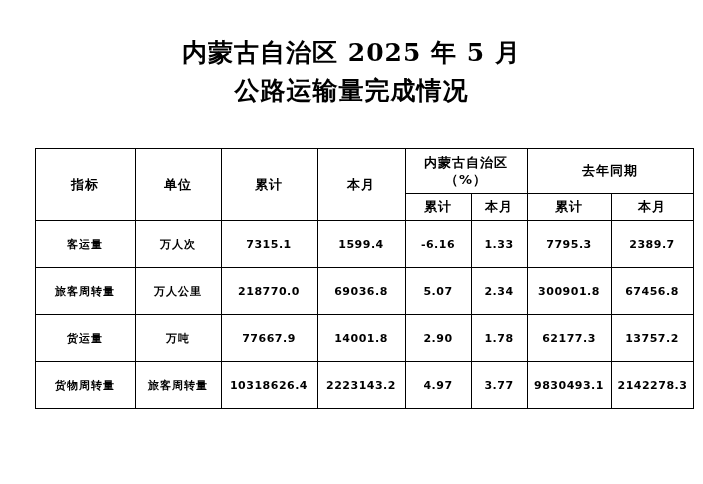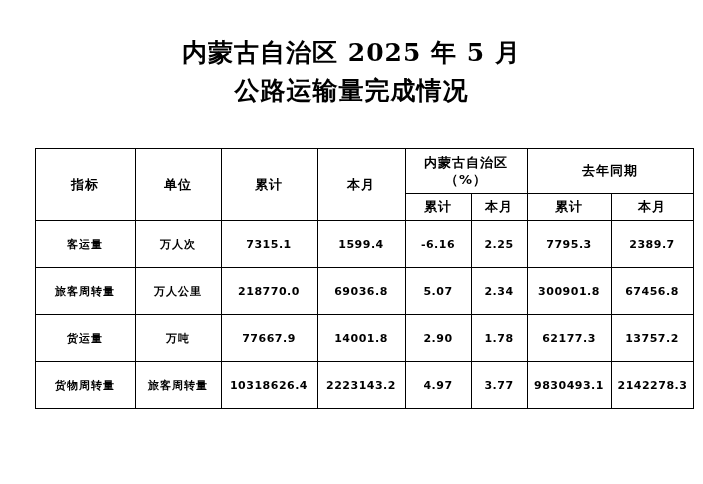--- a/index.html
+++ b/index.html
@@ -119,21 +119,21 @@
           <td class="lbl">累计</td>
           <td class="lbl">本月</td>
         </tr>
 
         <tr class="body-row">
           <td class="lbl">客运量</td>
           <td class="lbl">万人次</td>
           <td class="num">7315.1</td>
           <td class="num">1599.4</td>
           <td class="num">-6.16</td>
-          <td class="num">2.25</td>
+          <td class="num">1.33</td>
           <td class="num">7795.3</td>
           <td class="num">2389.7</td>
         </tr>
 
         <tr class="body-row">
           <td class="lbl">旅客周转量</td>
           <td class="lbl">万人公里</td>
           <td class="num">218770.0</td>
           <td class="num">69036.8</td>
           <td class="num">5.07</td>

